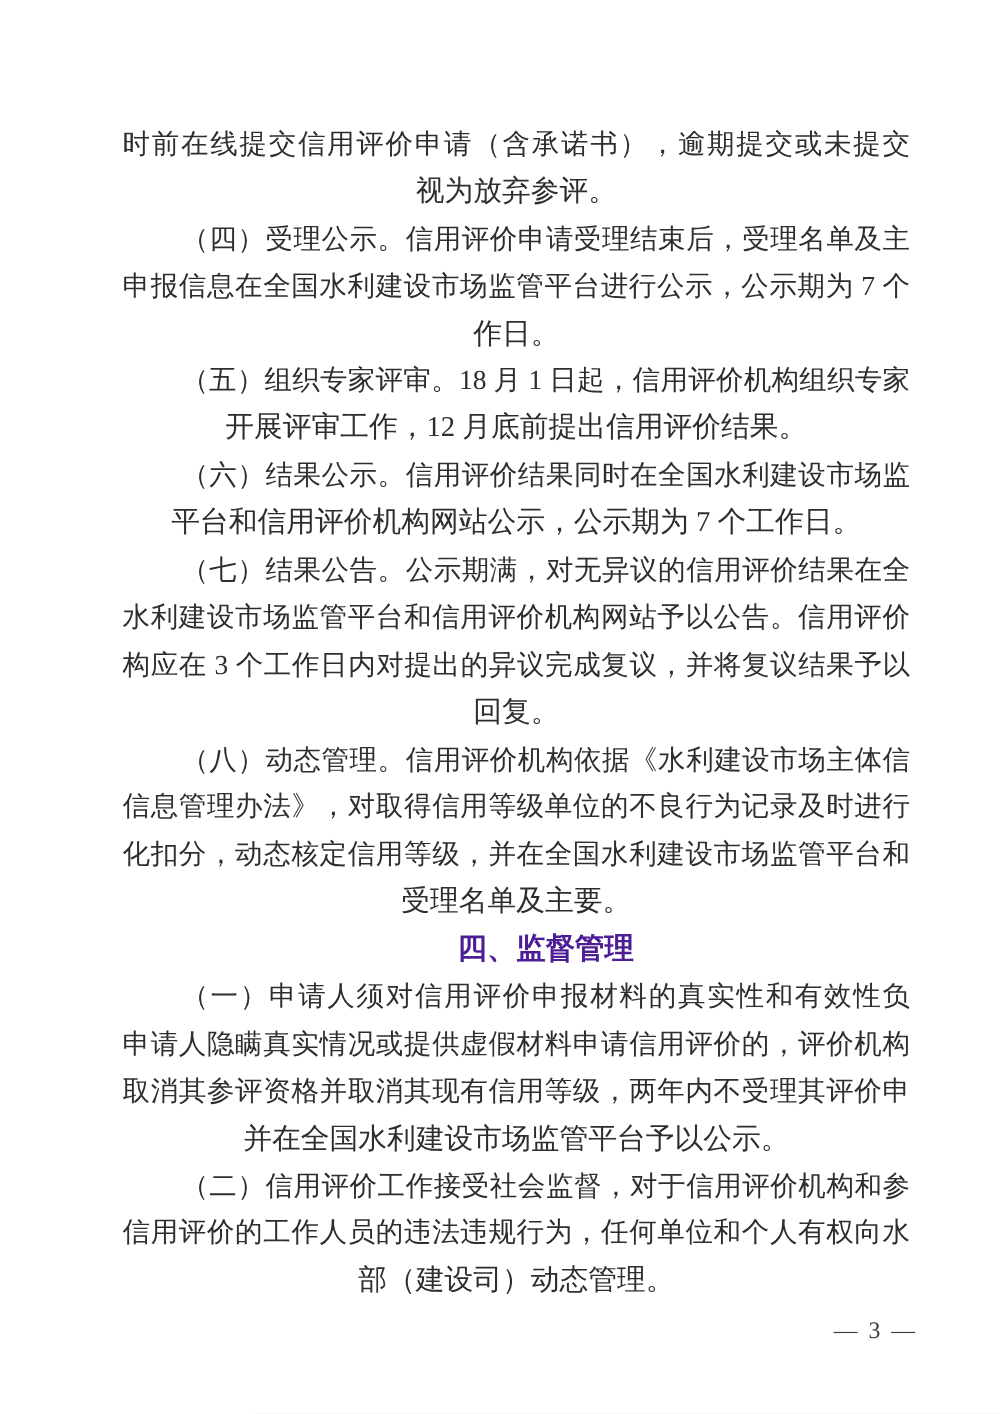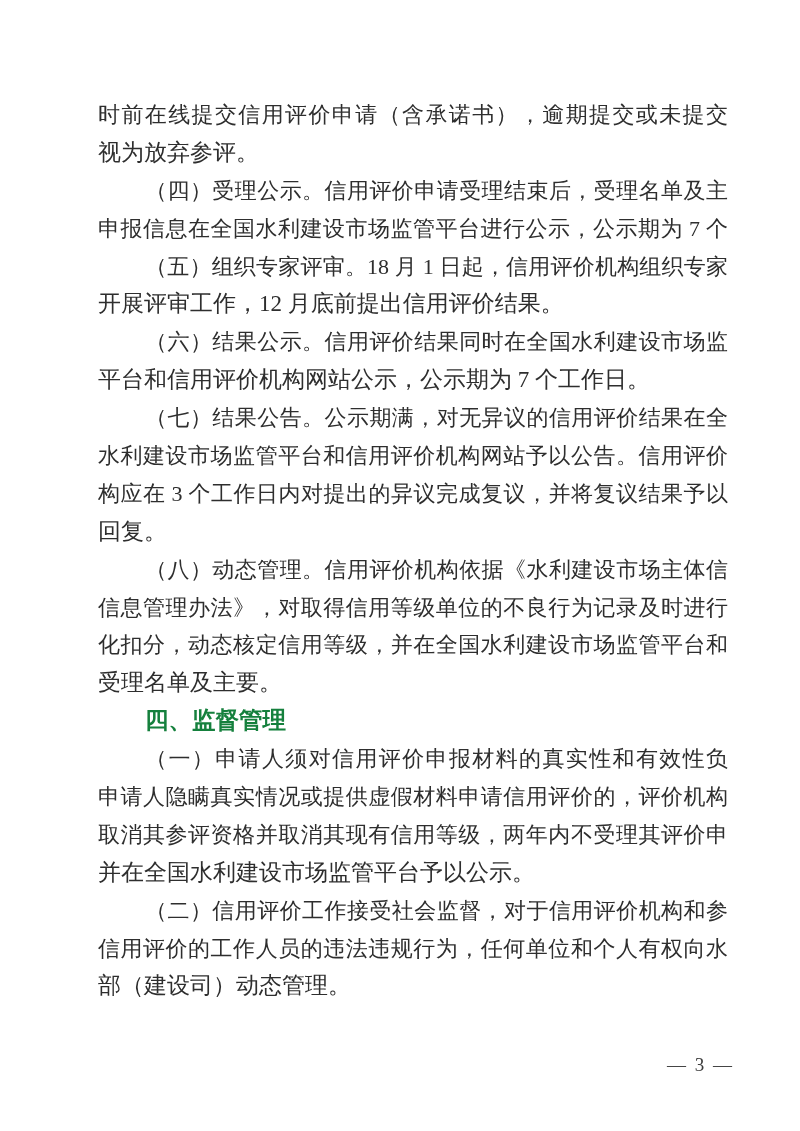--- a/index.html
+++ b/index.html
@@ -18,35 +18,35 @@
     top: 96px;
     width: 630px;
     color: #2e2e2e;
   }
   .line {
     height: 37.9px;
     line-height: 37.9px;
     font-size: 23px;
     white-space: nowrap;
     overflow: hidden;
-    text-align: left;
+    text-align: center;
   }
   .line.stretch {
     white-space: normal;
     font-size: 22px;
     text-align: justify;
     text-align-last: justify;
     word-break: break-all;
   }
   .line.indent { padding-left: 47px; }
   .line.heading {
     font-weight: bold;
     font-family: "Liberation Sans", "DejaVu Sans", sans-serif;
     font-size: 23.5px;
-    color: #15803d;
+    color: #4c1d95;
   }
   .page-number {
     position: absolute;
     top: 1053px;
     right: 66px;
     font-size: 19px;
     line-height: 24px;
     color: #3c3c3c;
     letter-spacing: 2px;
     font-family: "Liberation Serif", "DejaVu Serif", serif;
@@ -54,20 +54,21 @@
 </style>
 </head>
 <body>
 
 <div class="page">
   <div class="doc-body" id="doc-body">
       <div class="line stretch">时前在线提交信用评价申请（含承诺书），逾期提交或未提交的，</div>
       <div class="line">视为放弃参评。</div>
       <div class="line stretch indent">（四）受理公示。信用评价申请受理结束后，受理名单及主要</div>
       <div class="line stretch">申报信息在全国水利建设市场监管平台进行公示，公示期为 7 个工</div>
+      <div class="line">作日。</div>
       <div class="line stretch indent">（五）组织专家评审。18 月 1 日起，信用评价机构组织专家</div>
       <div class="line">开展评审工作，12 月底前提出信用评价结果。</div>
       <div class="line stretch indent">（六）结果公示。信用评价结果同时在全国水利建设市场监管</div>
       <div class="line">平台和信用评价机构网站公示，公示期为 7 个工作日。</div>
       <div class="line stretch indent">（七）结果公告。公示期满，对无异议的信用评价结果在全国</div>
       <div class="line stretch">水利建设市场监管平台和信用评价机构网站予以公告。信用评价机</div>
       <div class="line stretch">构应在 3 个工作日内对提出的异议完成复议，并将复议结果予以</div>
       <div class="line">回复。</div>
       <div class="line stretch indent">（八）动态管理。信用评价机构依据《水利建设市场主体信用</div>
       <div class="line stretch">信息管理办法》，对取得信用等级单位的不良行为记录及时进行量</div>

